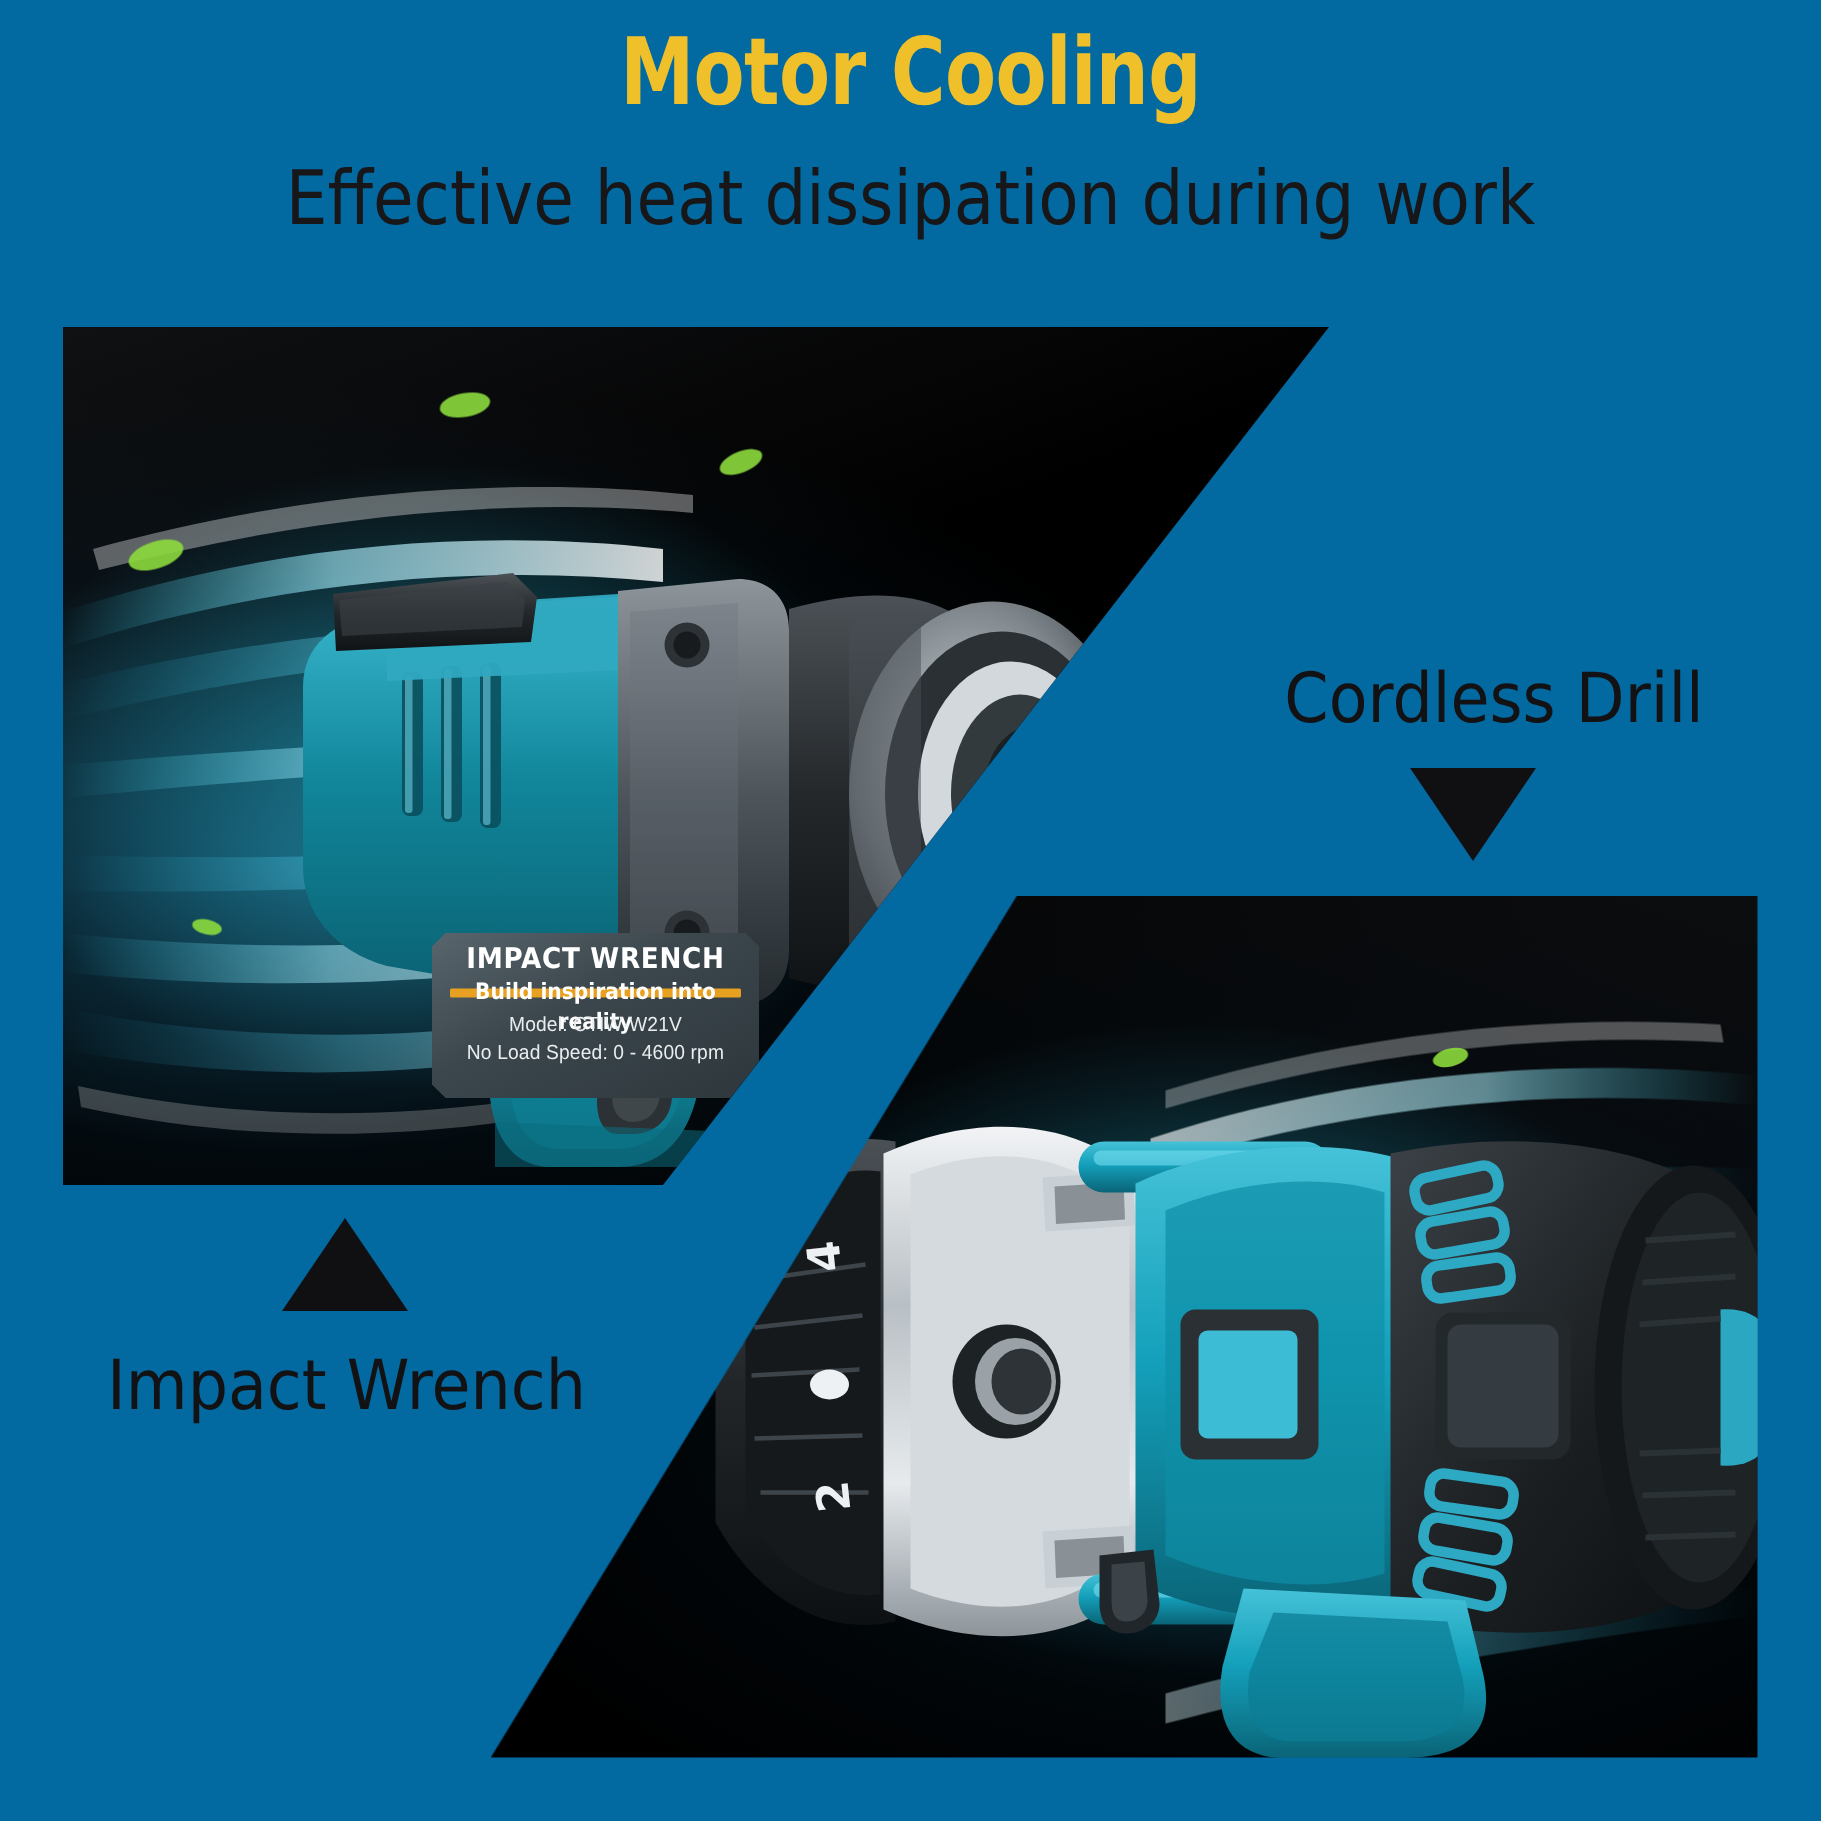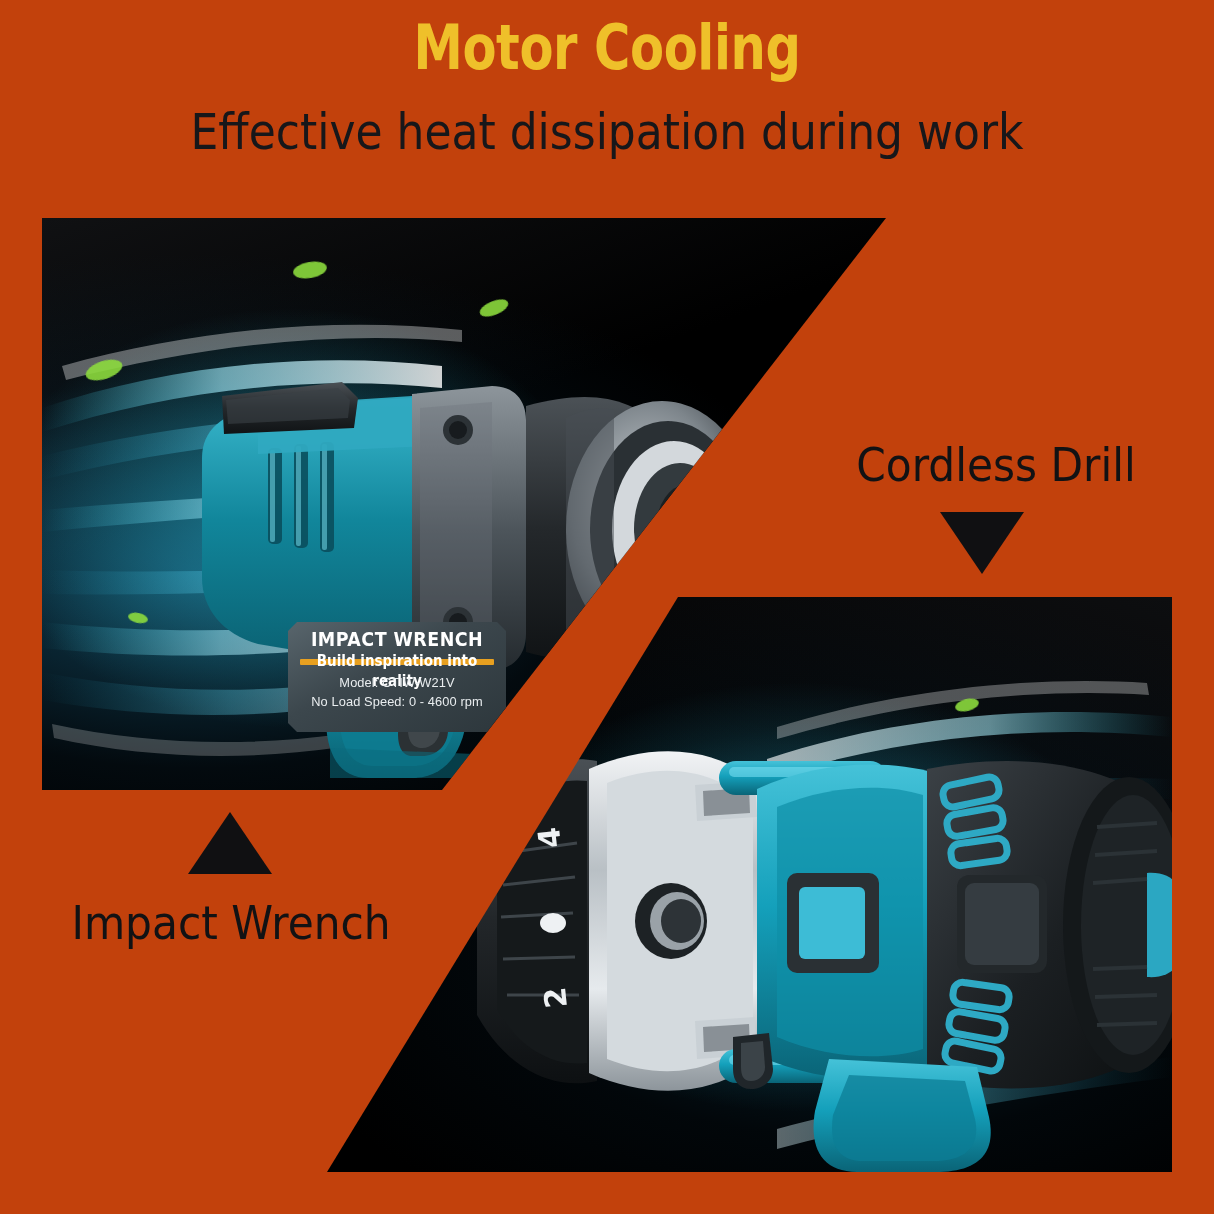--- a/index.html
+++ b/index.html
@@ -1,19 +1,19 @@
 <!DOCTYPE html>
 <html><head>
 <meta charset="utf-8">
 <style>
   * { margin:0; padding:0; box-sizing:border-box; }
   html,body { width:1214px; height:1214px; background:#fff; overflow:hidden; }
   body { font-family:"Liberation Sans", sans-serif; }
 
-  .stage { position:relative; width:1214px; height:1214px; background:#c2410c; }
+  .stage { position:relative; width:1214px; height:1214px; background:#0369a1; }
 
   
   .title {
     position:absolute; left:0; top:14px; width:1214px; text-align:center;
     font-family:"DejaVu Sans", sans-serif;
     font-weight:bold; font-size:62px; line-height:68px;
     color:#EFC02A; letter-spacing:-0.5px;
     transform:scaleX(0.80); transform-origin:50% 50%;
   }
   .subtitle {

